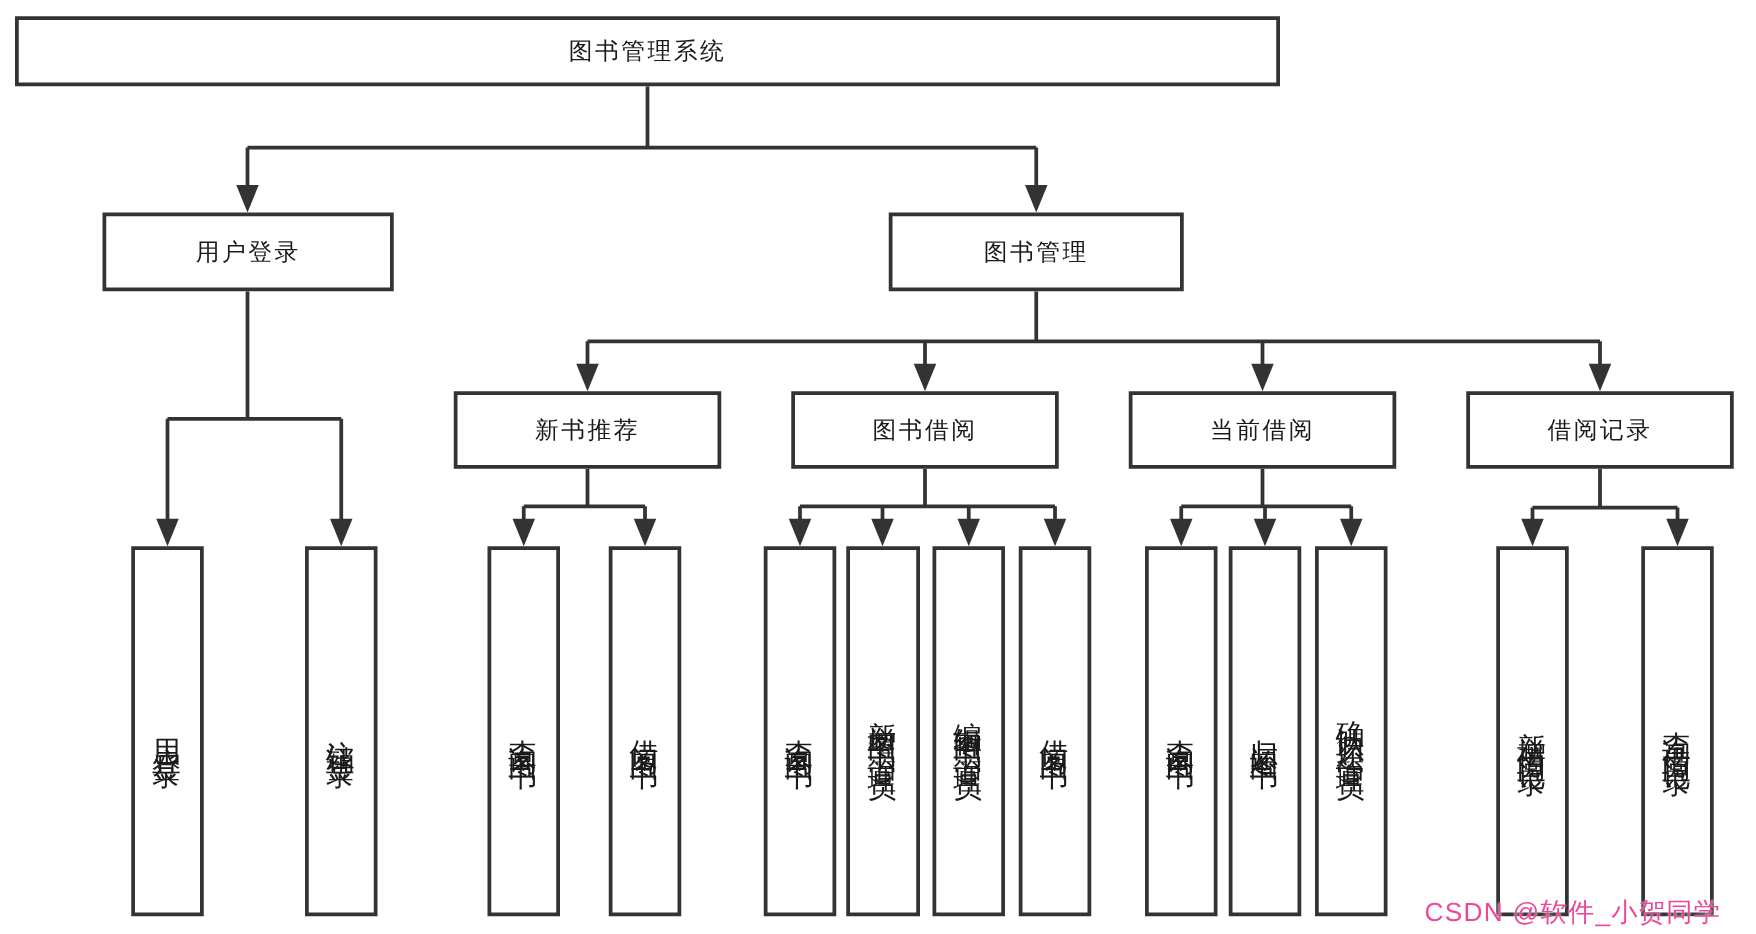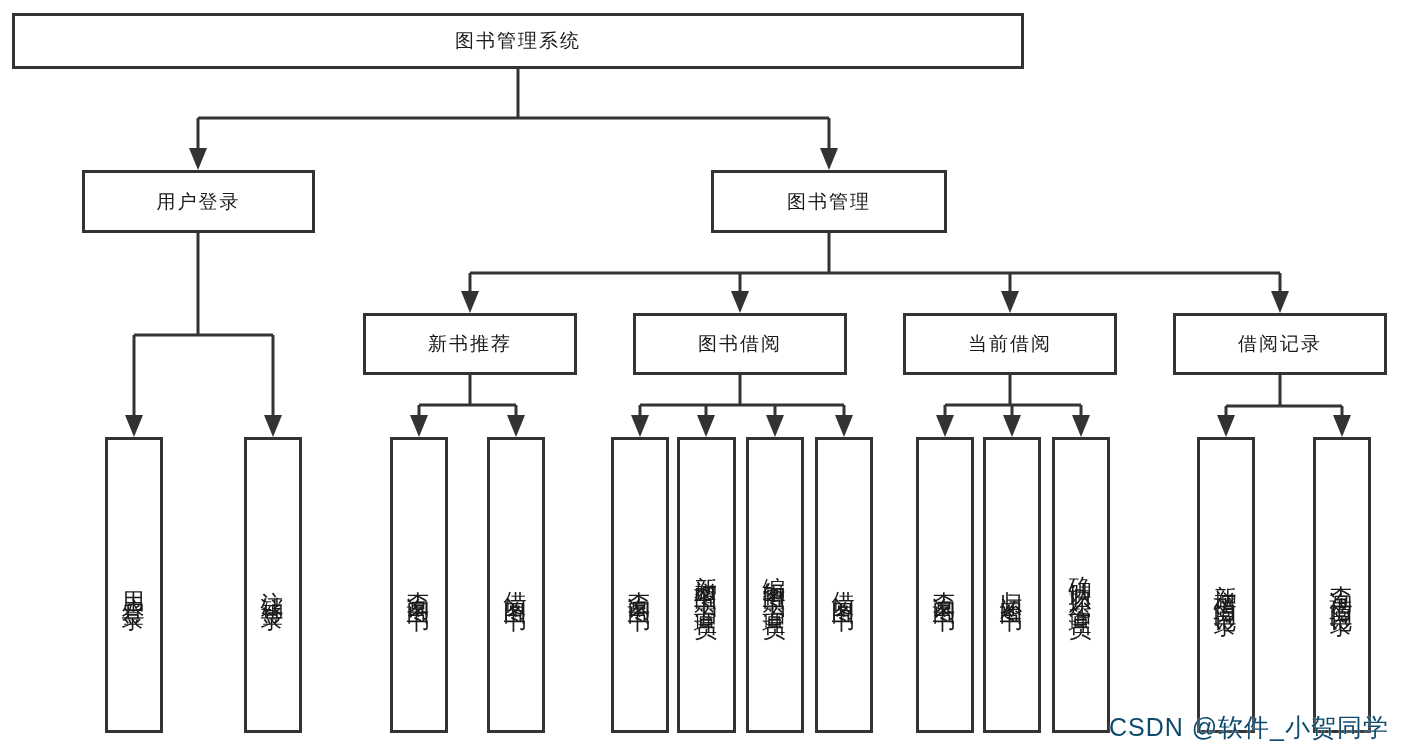--- a/index.html
+++ b/index.html
@@ -43,25 +43,25 @@
     display: flex;
     align-items: center;
     justify-content: center;
     font-size: 23px;
     letter-spacing: 6px;
     color: #1a1a1a;
     z-index: 1;
   }
   .watermark {
     position: absolute;
-    right: 16px;
+    right: 28px;
     bottom: 3px;
-    font-size: 25px;
+    font-size: 21px;
     letter-spacing: 1px;
-    color: #0c4a6e;
+    color: #ec4899;
     text-shadow: 0 0 2px #ffffff;
     z-index: 2;
     white-space: nowrap;
   }
 </style>
 </head>
 <body>
 
 <div id="stage">
 

